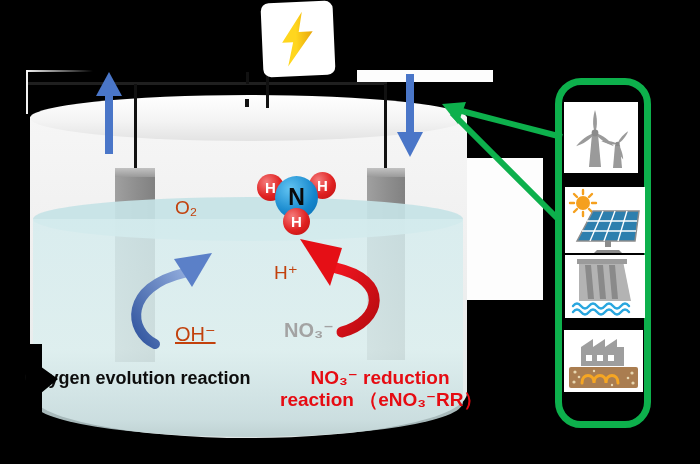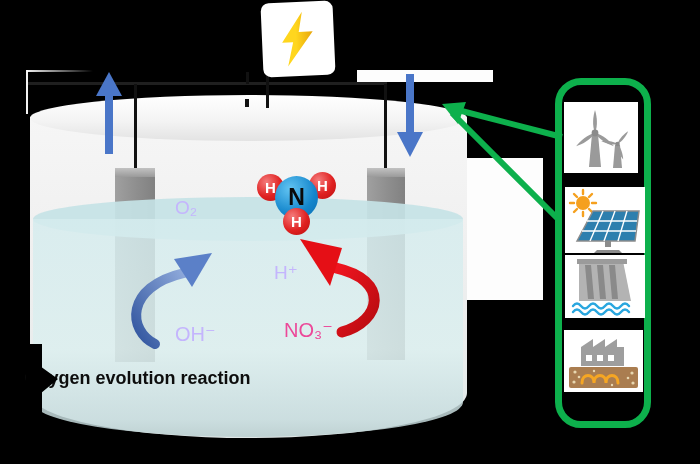--- a/index.html
+++ b/index.html
@@ -33,22 +33,22 @@
     transform:rotate(-2.5deg);display:flex;align-items:center;justify-content:center;}
 
   
   .atom{border-radius:50%;display:flex;align-items:center;justify-content:center;font-weight:bold;}
   .atom-h{width:27px;height:27px;color:#fff;font-size:15px;
     background:radial-gradient(circle at 35% 30%,#f47b7b 0%,#e02121 55%,#b90f0f 100%);}
   .atom-n{width:43px;height:43px;color:#0a0a0a;font-size:23px;
     background:radial-gradient(circle at 35% 30%,#62c4f2 0%,#1486cc 60%,#0a6cb0 100%);}
 
   
-  .lbl{color:#c4b5fd;font-size:19px;white-space:nowrap;}
-  .lbl-red{color:#ec4899;font-weight:normal;}
+  .lbl{color:#c2410c;font-size:19px;white-space:nowrap;}
+  .lbl-red{color:#a3a3a3;font-weight:bold;}
   .caption{text-align:center;line-height:22px;white-space:nowrap;}
   .cap-oer{color:#0d0d0d;font-size:18px;width:235px;}
   .cap-no3{color:#e60b12;font-size:19px;font-weight:bold;width:200px;}
   .bold{font-weight:bold;}
 
   
   .green-frame{left:555px;top:78px;width:82px;height:336px;border:7px solid #0db04c;border-radius:26px;}
   .icon-box{background:#fff;display:flex;align-items:center;justify-content:center;}
 
   .occluder{left:26px;top:344px;width:32px;height:78px;background:#000;
@@ -77,24 +77,28 @@
   <div class="abs electrode-top" style="left:115px;top:168px;width:40px;height:9px;"></div>
   <div class="abs electrode" style="left:367px;top:170px;width:38px;height:190px;"></div>
   <div class="abs electrode-top" style="left:367px;top:168px;width:38px;height:9px;"></div>
 
   <div class="abs liquid-surface"></div>
   <div class="abs liquid-body"></div>
 
   <div class="abs caption cap-oer" style="left:20px;top:367px;">
     <div class="bold">Oxygen evolution reaction</div>
   </div>
+  <div class="abs caption cap-no3" style="left:280px;top:367px;">
+    <div>NO₃⁻ reduction</div>
+    <div>reaction （eNO₃⁻RR）</div>
+  </div>
 
   <div class="abs lbl" style="left:175px;top:197px;">O₂</div>
   <div class="abs lbl" style="left:274px;top:261px;">H⁺</div>
-  <div class="abs lbl" style="left:175px;top:322px;font-size:20px;">OH⁻</div>
+  <div class="abs lbl" style="left:175px;top:322px;font-size:20px;text-decoration:underline;">OH⁻</div>
   <div class="abs lbl lbl-red" style="left:284px;top:318px;font-size:20px;">NO₃⁻</div>
 
   <svg class="abs" style="left:118px;top:243px;" width="110" height="110" viewBox="0 0 110 110">
     <defs>
       <linearGradient id="gb" x1="0" y1="1" x2="1" y2="0">
         <stop offset="0" stop-color="#30549e"></stop>
           <stop offset="1" stop-color="#8ea9da"></stop>
       </linearGradient>
     </defs>
     <path d="M37,101 C10,88 6,44 66,30" stroke="url(#gb)" stroke-width="10" fill="none" stroke-linecap="round"></path>

